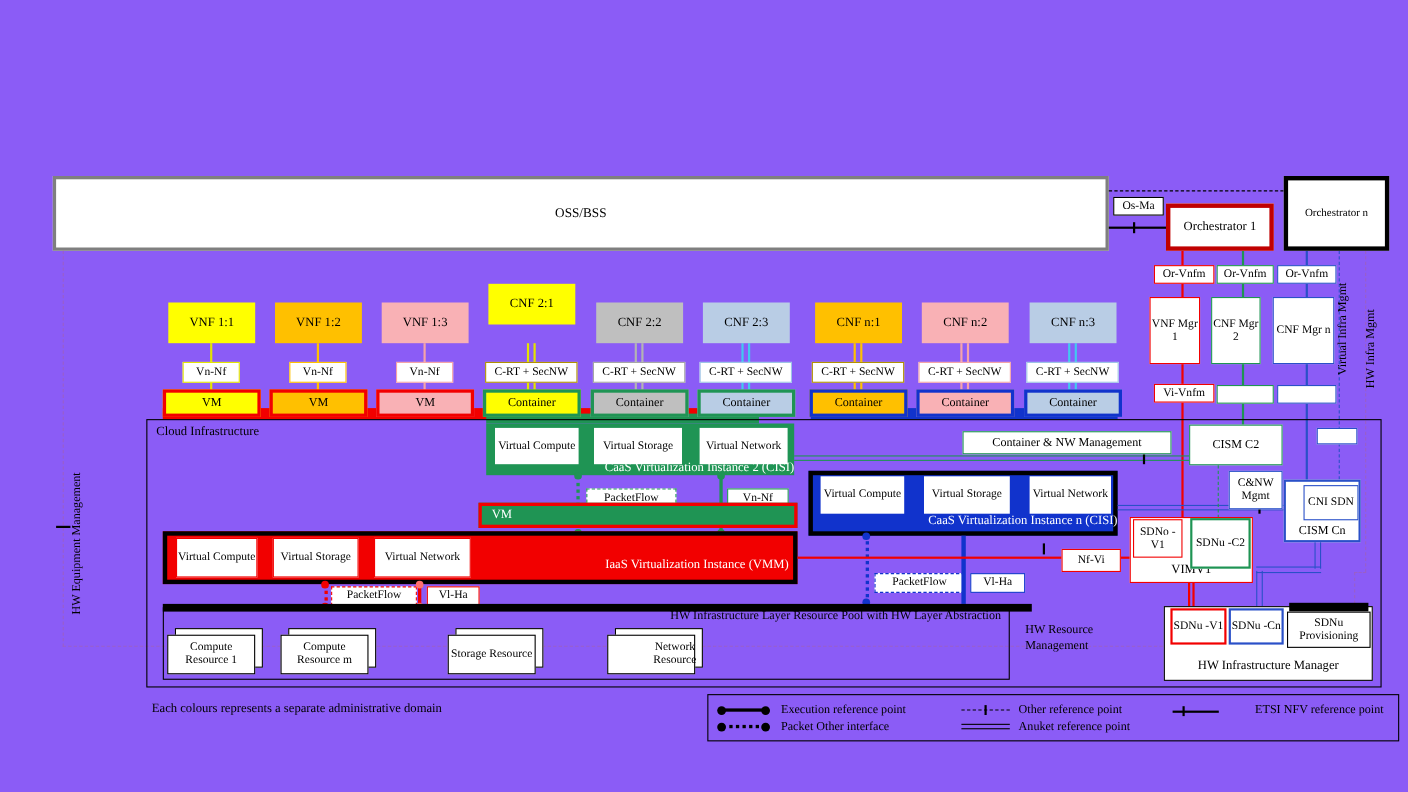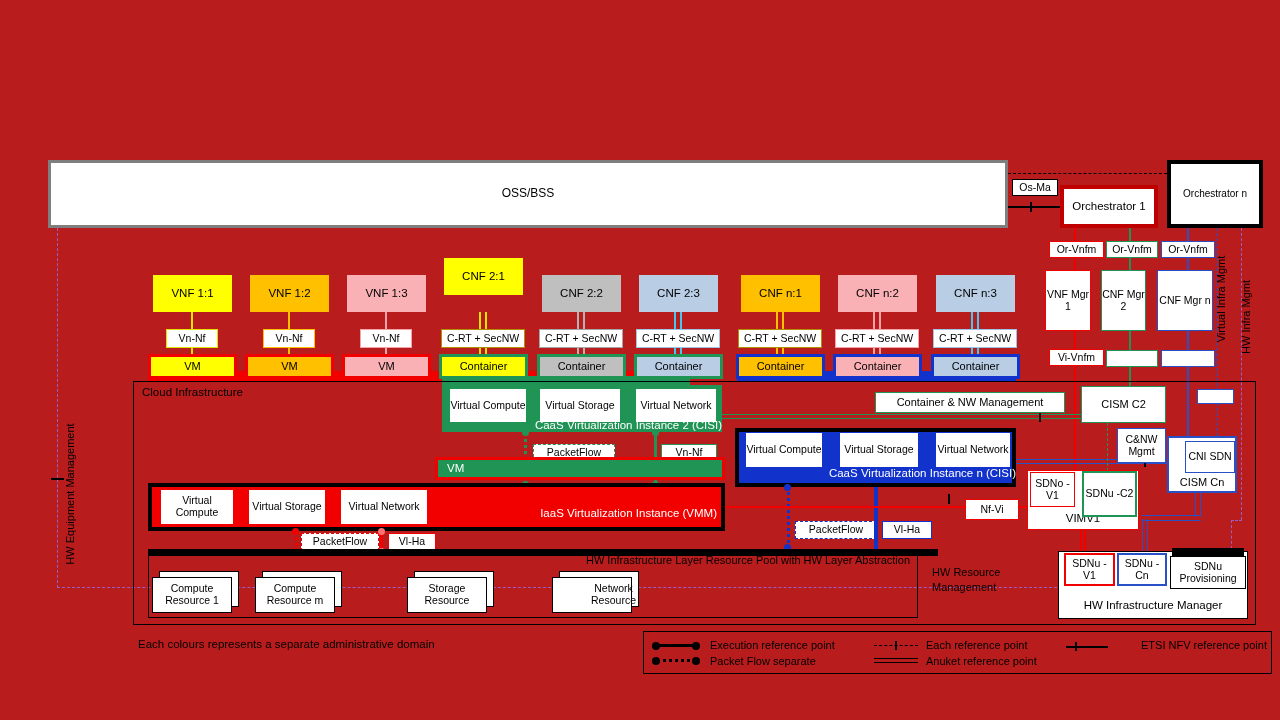--- a/index.html
+++ b/index.html
@@ -1,16 +1,16 @@
 <!DOCTYPE html>
 <html><head>
 <meta charset="utf-8">
 <style>
   html,body{margin:0;padding:0;background:#fff;font-family:"Liberation Sans",sans-serif;}
-  #stage{position:relative;width:1280px;height:720px;background:#b91c1c;overflow:hidden;}
+  #stage{position:relative;width:1280px;height:720px;background:#8b5cf6;overflow:hidden;font-family:Liberation Serif, serif;}
   .box{position:absolute;box-sizing:border-box;background:#fff;border:1.5px solid #000;
        display:flex;align-items:center;justify-content:center;text-align:center;
        font-size:11px;line-height:1.12;color:#000;}
   .fillbox{position:absolute;box-sizing:border-box;display:flex;align-items:center;justify-content:center;
        text-align:center;font-size:11.5px;line-height:1.1;color:#000;}
   .lbl{position:absolute;font-size:11px;color:#000;line-height:1.15;}
   .ln{position:absolute;box-sizing:border-box;}
   .dot{position:absolute;width:7px;height:7px;border-radius:50%;}
   .vtext{position:absolute;transform:rotate(-90deg);font-size:11px;white-space:nowrap;text-align:center;color:#000;}
   .stackb{position:absolute;box-sizing:border-box;border:1.5px solid #000;background:#fff;}
@@ -359,25 +359,25 @@
   <div class="ln" style="left:643px;top:631px;width:629px;height:43px;border:1px solid #000;"></div>
 
   <div class="ln" style="left:656px;top:644px;width:40px;height:3px;background:#000;"></div>
   <div class="dot" style="left:652px;top:642px;background:#000;width:8px;height:8px;"></div>
   <div class="dot" style="left:692px;top:642px;background:#000;width:8px;height:8px;"></div>
   <div class="lbl" style="left:710px;top:639px;">Execution reference point</div>
 
   <div class="ln" style="left:656px;top:659px;width:40px;border-top:3px dotted #000;"></div>
   <div class="dot" style="left:652px;top:657px;background:#000;width:8px;height:8px;"></div>
   <div class="dot" style="left:692px;top:657px;background:#000;width:8px;height:8px;"></div>
-  <div class="lbl" style="left:710px;top:655px;">Packet Flow separate</div>
+  <div class="lbl" style="left:710px;top:655px;">Packet Other interface</div>
 
   <div class="ln" style="left:874px;top:645px;width:44px;border-top:1.5px dashed #000;"></div>
   <div class="ln" style="left:895px;top:641px;width:1.5px;height:9px;background:#000;"></div>
-  <div class="lbl" style="left:926px;top:639px;">Each reference point</div>
+  <div class="lbl" style="left:926px;top:639px;">Other reference point</div>
 
   <div class="ln" style="left:874px;top:658px;width:44px;height:5px;border-top:1.5px solid #000;border-bottom:1.5px solid #000;"></div>
   <div class="lbl" style="left:926px;top:655px;">Anuket reference point</div>
 
   <div class="ln" style="left:1066px;top:646px;width:42px;height:1.5px;background:#000;"></div>
   <div class="ln" style="left:1075px;top:642px;width:1.5px;height:9px;background:#000;"></div>
   <div class="lbl" style="left:1113px;top:639px;margin-left:28px;">ETSI NFV reference point</div>
 
 </div>
 

